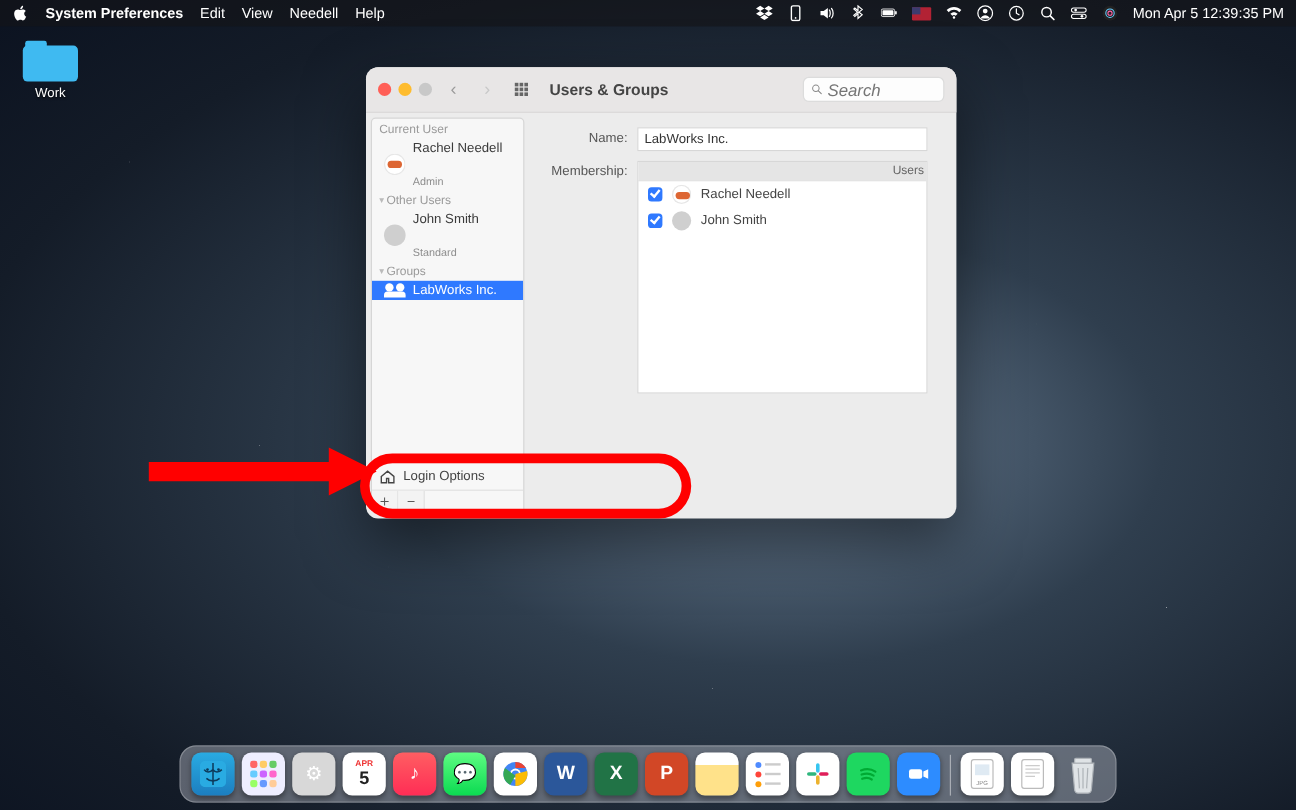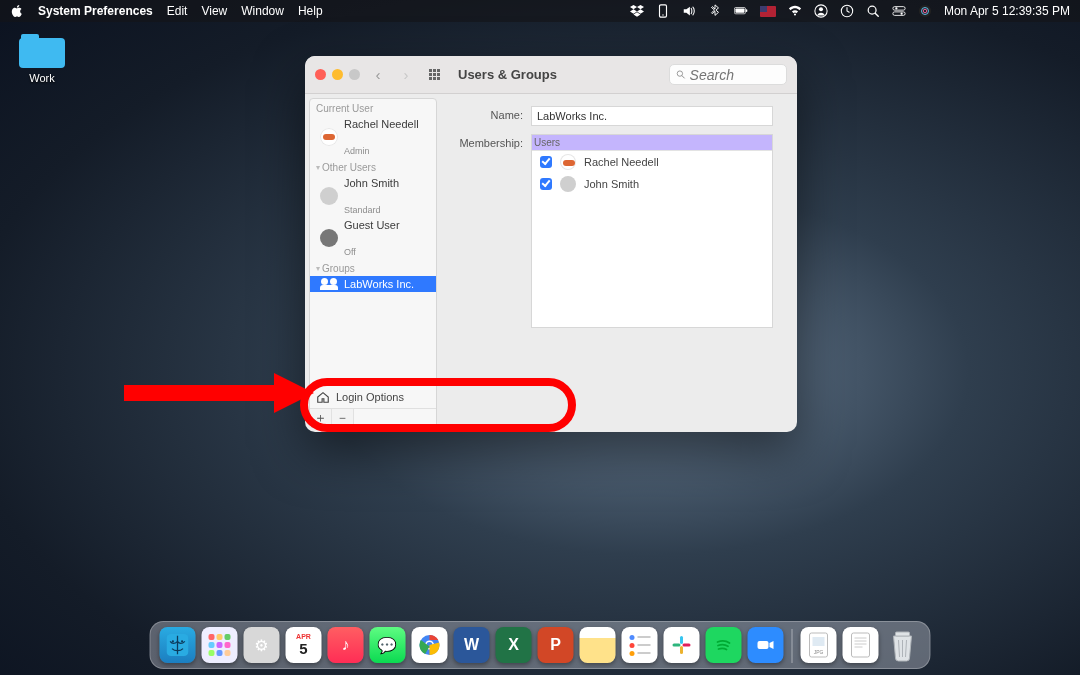--- a/index.html
+++ b/index.html
@@ -76,21 +76,21 @@
   .login-opt { border-top:1px solid #e0e0e0; padding:4px 6px; display:flex; align-items:center; gap:6px; font-size:11px; color:#444; }
   .pm-row { border-top:1px solid #e0e0e0; display:flex; }
   .pm-row button { width:22px; height:18px; border:none; border-right:1px solid #e1e1e1; background:#f3f3f3; font-size:13px; color:#555; }
 
   
   .main { flex:1; padding:12px 24px 8px 14px; font-size:11px; color:#444; position:relative; }
   .row { display:flex; align-items:flex-start; gap:8px; margin-bottom:8px; }
   .row .lbl { width:72px; text-align:right; color:#555; padding-top:3px; }
   .name-input { flex:1; border:1px solid #d7d7d7; background:#fff; padding:3px 5px; font-size:11px; color:#333; }
   .mem-table { flex:1; border:1px solid #d7d7d7; background:#fff; height:194px; }
-  .mem-head { text-align:left; background:#c4b5fd; border-bottom:1px solid #e3e3e3; font-size:10px; color:#666; padding:2px; }
+  .mem-head { text-align:right; background:#e5e5e5; border-bottom:1px solid #e3e3e3; font-size:10px; color:#666; padding:2px; }
   .mem-row { display:flex; align-items:center; gap:8px; padding:3px 8px; font-size:11px; }
   .chk { width:12px; height:12px; border-radius:3px; background:#2f79ff; position:relative; }
   .chk::after{content:"";position:absolute;left:2px;top:2px;width:6px;height:3px;border-left:2px solid #fff;border-bottom:2px solid #fff;transform:rotate(-50deg);}
   .mem-row .avatar{width:16px;height:16px;}
 
   
   .lockrow { position:absolute; left:0; right:0; bottom:0; height:44px; border-top:1px solid #dedede; background:#ececec; display:flex; align-items:center; padding:0 14px; font-size:11px; color:#666; border-radius:0 0 10px 10px;}
   .lock-ico { margin-right:10px; position:relative; }
   .lock-ico svg{ width:18px; height:20px; }
   .cursor { position:absolute; left:10px; top:11px; }
@@ -129,21 +129,21 @@
 <div class="menubar">
   <div class="left">
     <span>
         <svg viewBox="0 0 16 16">
           <path d="M11.6 8.5c0-1.8 1.5-2.6 1.5-2.7-0.8-1.2-2.1-1.4-2.6-1.4-1.1-0.1-2.1 0.6-2.7 0.6s-1.4-0.6-2.3-0.6c-1.2 0-2.3 0.7-2.9 1.8-1.2 2.1-0.3 5.3 0.9 7 0.6 0.8 1.3 1.8 2.2 1.7 0.9 0 1.2-0.6 2.3-0.6s1.4 0.6 2.3 0.6c1 0 1.6-0.9 2.2-1.7 0.7-1 1-1.9 1-2 0 0-1.9-0.7-1.9-2.7zM9.9 3.2c0.5-0.6 0.8-1.4 0.7-2.2-0.7 0-1.5 0.5-2 1.1-0.4 0.5-0.8 1.4-0.7 2.1 0.8 0.1 1.5-0.4 2-1z"></path>
         </svg>
       </span>
     <span class="bold">System Preferences</span>
     <span>Edit</span>
     <span>View</span>
-    <span>Window</span>
+    <span>Needell</span>
     <span>Help</span>
   </div>
   <div class="right">
     <span>
         <svg viewBox="0 0 16 16">
           <path d="M4 1l4 2.5L4 6 0 3.5zM12 1l4 2.5L12 6 8 3.5zM0 8.5L4 6l4 2.5L4 11zM8 8.5L12 6l4 2.5L12 11zM4 12l4-2.5 4 2.5-4 2.5z"></path>
         </svg>
       </span>
     <span>
         <svg viewBox="0 0 16 16">
@@ -265,27 +265,20 @@
           </div>
         </div>
         <div class="sb-head disclose">Other Users</div>
         <div class="sb-item">
           <div class="avatar"></div>
           <div class="txtcol">
             <span class="nm">John Smith</span>
             <span class="rl">Standard</span>
           </div>
         </div>
-        <div class="sb-item">
-          <div class="avatar" style="background:#777"></div>
-          <div class="txtcol">
-            <span class="nm">Guest User</span>
-            <span class="rl">Off</span>
-          </div>
-        </div>
         <div class="sb-head disclose">Groups</div>
         <div class="sb-item sel">
           <div class="grp-ico">
               <div class="b"></div>
             </div>
           <span class="nm">LabWorks Inc.</span>
         </div>
       </div>
       <div class="login-opt">
         <svg width="14" height="14" viewBox="0 0 16 16">

